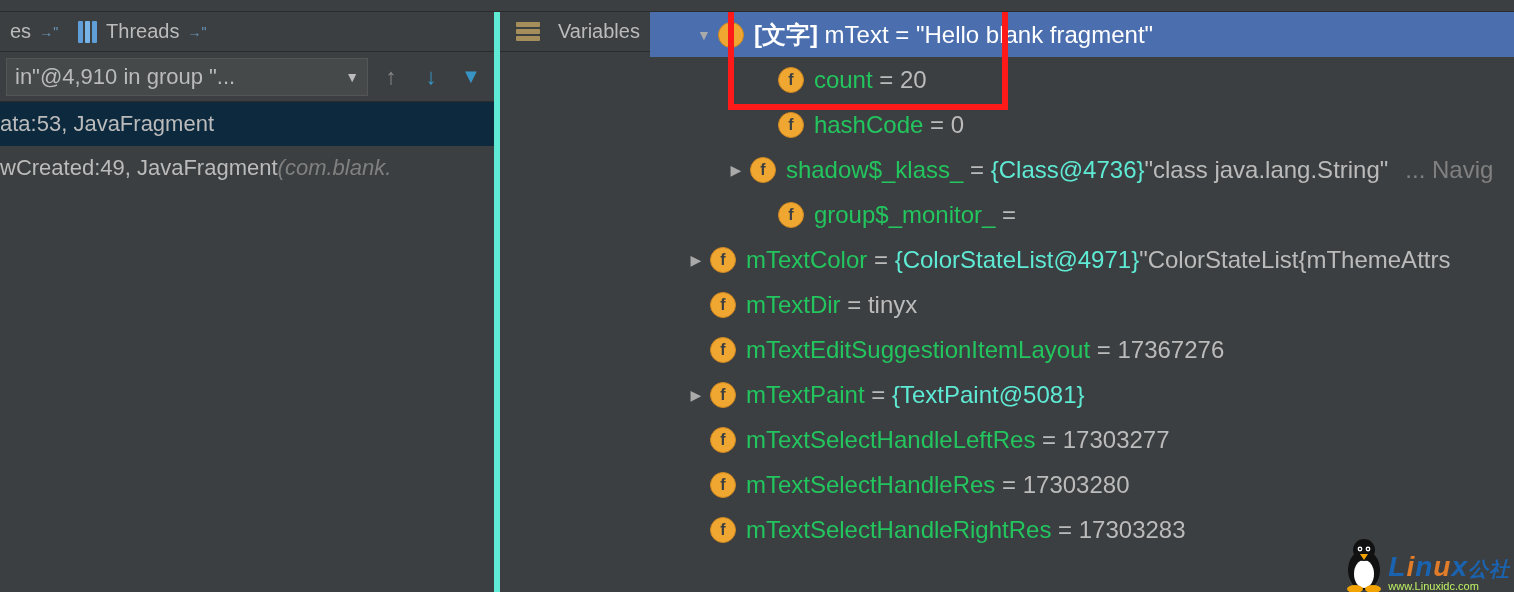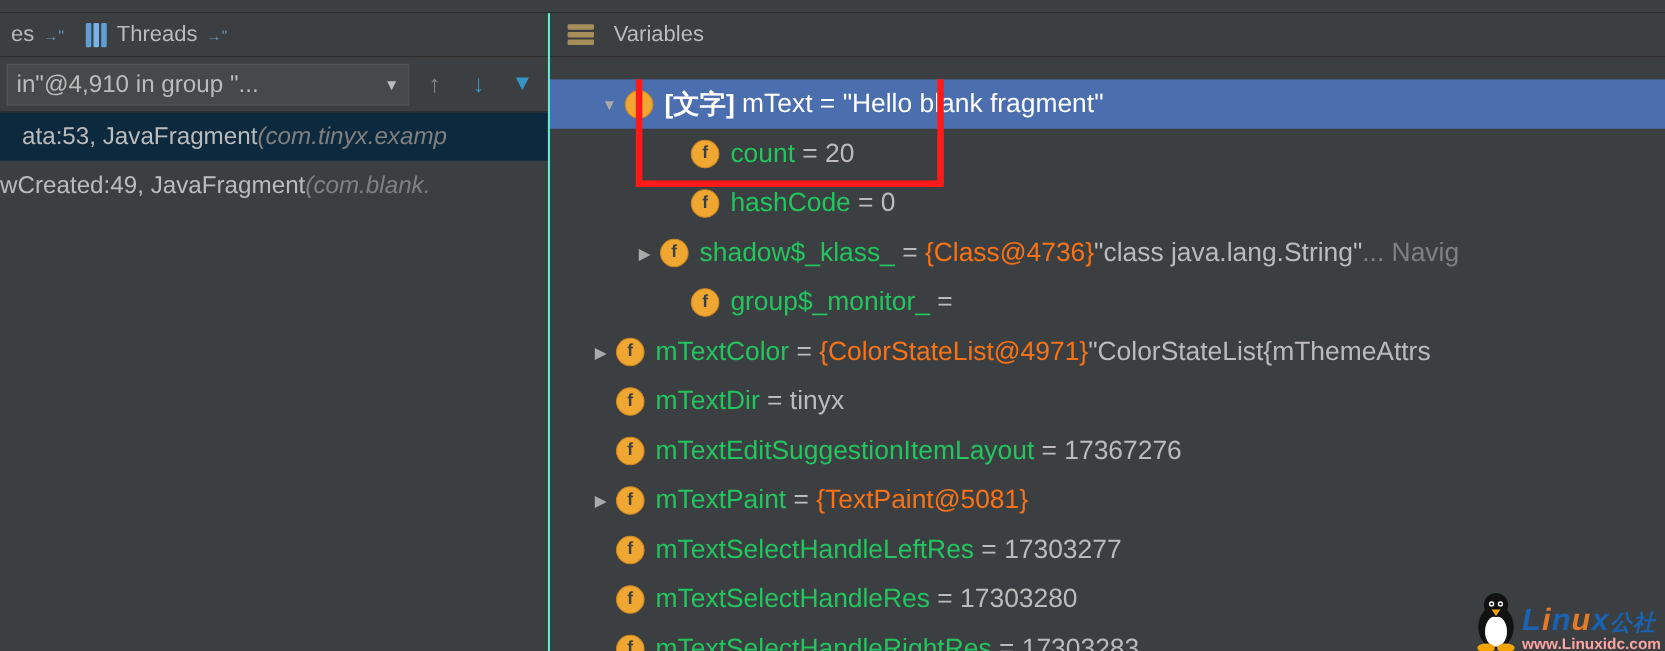--- a/index.html
+++ b/index.html
@@ -19,29 +19,28 @@
     border-bottom: 1px solid #2b2b2b;
   }
   .main {
     display: flex;
     height: 580px;
   }
   .left-panel {
     width: 500px;
     display: flex;
     flex-direction: column;
-    border-right: 2px solid #5eead4;
+    border-right: 6px solid #5eead4;
     overflow: hidden;
   }
   .right-panel {
     flex: 1;
     display: flex;
-    flex-direction: column;
+    flex-direction: row;
     overflow: hidden;
-    gap: 20px;
   }
   .tab-bar {
     height: 40px;
     background: #3c3f41;
     display: flex;
     align-items: center;
     font-size: 20px;
     color: #bbbbbb;
     border-bottom: 1px solid #2b2b2b;
     padding-left: 0px;
@@ -97,21 +96,20 @@
     height: 44px;
     display:flex;
     align-items:center;
     padding-left: 0px;
     font-size: 22px;
     white-space: nowrap;
     overflow:hidden;
   }
   .stack-row.selected {
     background: #0d293e;
-    padding-left: 20px;
   }
   .stack-pkg { color:#808080; font-style: italic; }
   .filenum { color:#bbbbbb; }
 
   .right-content {
     flex:1;
     background:#3c3f41;
     overflow:hidden;
     position:relative;
   }
@@ -148,22 +146,22 @@
     align-items:center;
     justify-content:center;
     margin-right: 10px;
     border: 1px solid #d08820;
     flex-shrink:0;
   }
   .var-label { color:#22c55e; font-weight:500; }
   .var-annot { color:#bbbbbb; font-weight: bold; }
   .var-eq { color:#bbbbbb; }
   .var-val { color:#bbbbbb; }
-  .var-ref { color:#f97316; }
-  .var-ellipsis { color:#808080; }
+  .var-ref { color:#5eead4; }
+  .var-ellipsis { color:#808080;margin-left:17px; }
 
   .selected .var-label,
   .selected .var-annot,
   .selected .var-eq,
   .selected .var-val,
   .selected .var-ref { color: #ffffff; }
   .selected .f-badge { background:#f0a732; }
 
   .red-box {
     position:absolute;
@@ -187,21 +185,21 @@
   .wm-text { display:flex; flex-direction:column; line-height:1;}
   .wm-title {
     font-style:italic;
     font-weight:bold;
     font-size:28px;
     letter-spacing:1px;
   }
   .wm-title .l1{color:#1a63b0;}
   .wm-title .l2{color:#e07c2a;}
   .wm-title .cn{color:#1a63b0;font-size:20px;}
-  .wm-url{color:#fca5a5;font-size:14px;font-weight:bold;}
+  .wm-url{color:#bef264;font-size:11px;font-weight:normal;}
 
   .threads-icon {
     width:20px;height:22px;display:inline-block;position:relative;
   }
   .threads-icon::before, .threads-icon::after, .threads-icon span {
     content:""; position:absolute; width:5px; height:22px; background:#5f9ed6; border-radius:1px;
   }
   .threads-icon::before{left:0;}
   .threads-icon span{left:7px; background:#79b4e8;}
   .threads-icon::after{left:14px; background:#5f9ed6;}
@@ -248,21 +246,20 @@
       <div class="tb-btn">
           <span class="down-arrow">↓</span>
         </div>
       <div class="tb-btn">
           <span class="funnel">▼</span>
         </div>
     </div>
     <div class="left-content">
       <div class="stack-row selected">
         <span class="filenum">ata:53, JavaFragment </span>
-        <span class="stack-pkg">(com.tinyx.examp</span>
       </div>
       <div class="stack-row">
         <span class="filenum">wCreated:49, JavaFragment </span>
         <span class="stack-pkg">(com.blank.</span>
       </div>
     </div>
   </div>
 
   <div class="right-panel">
     <div class="tab-bar">

